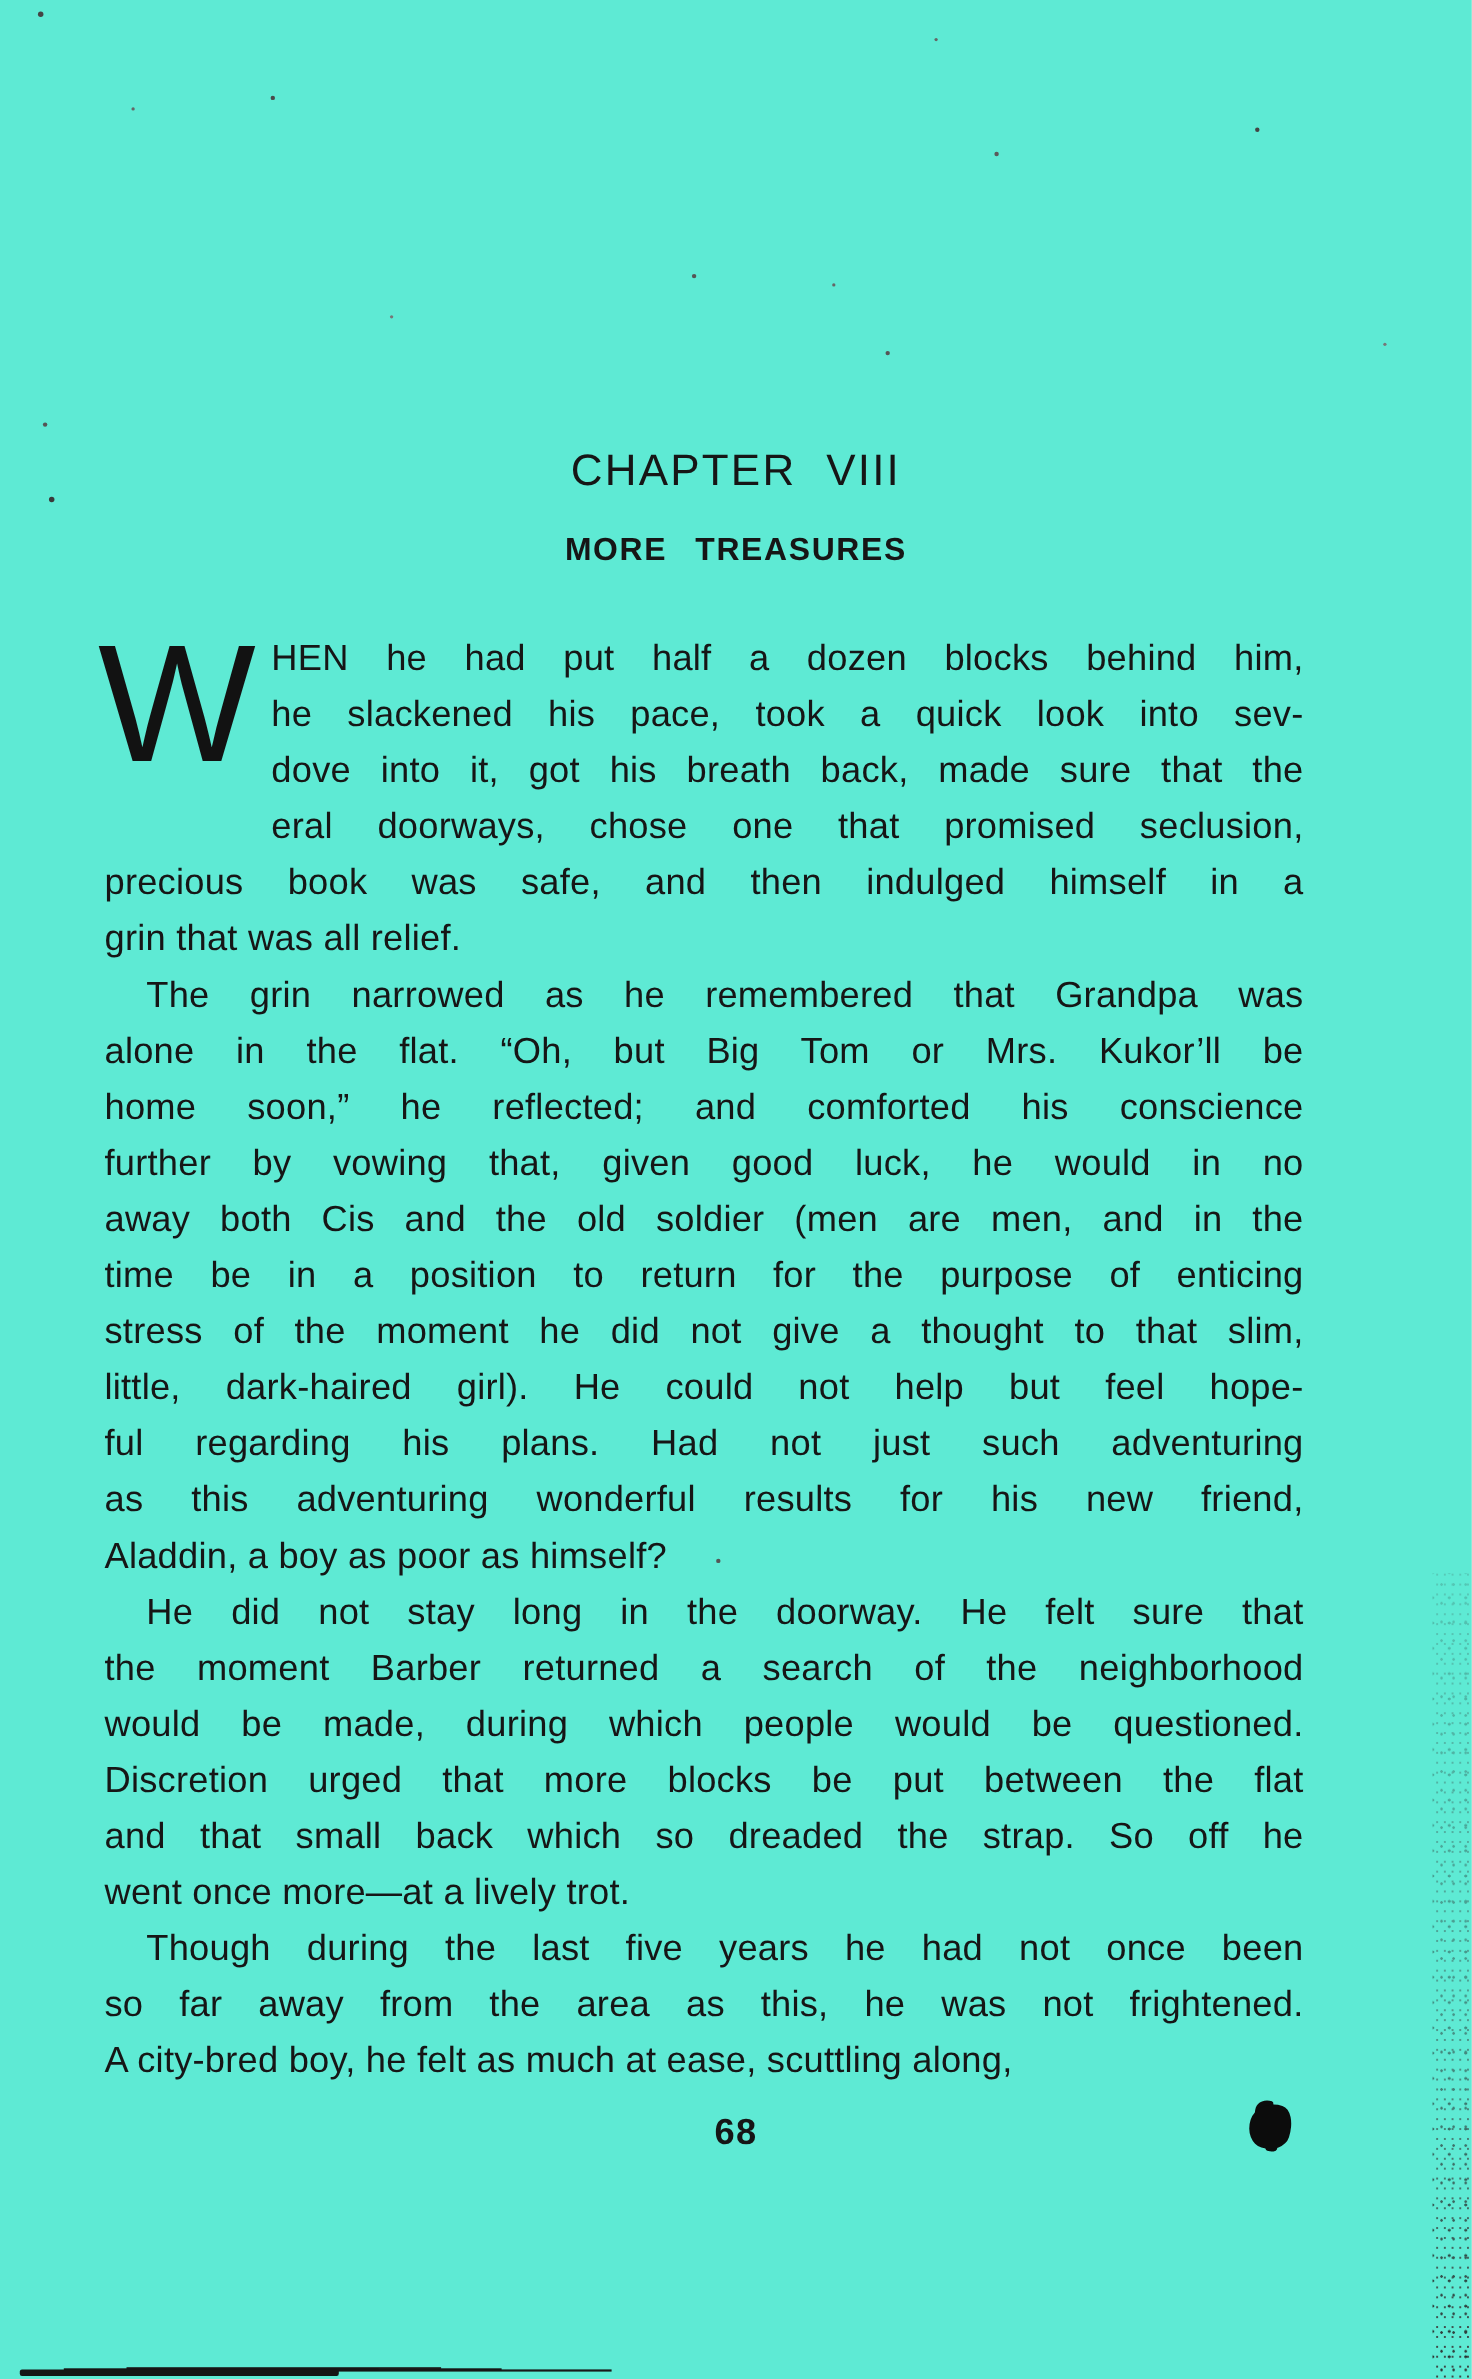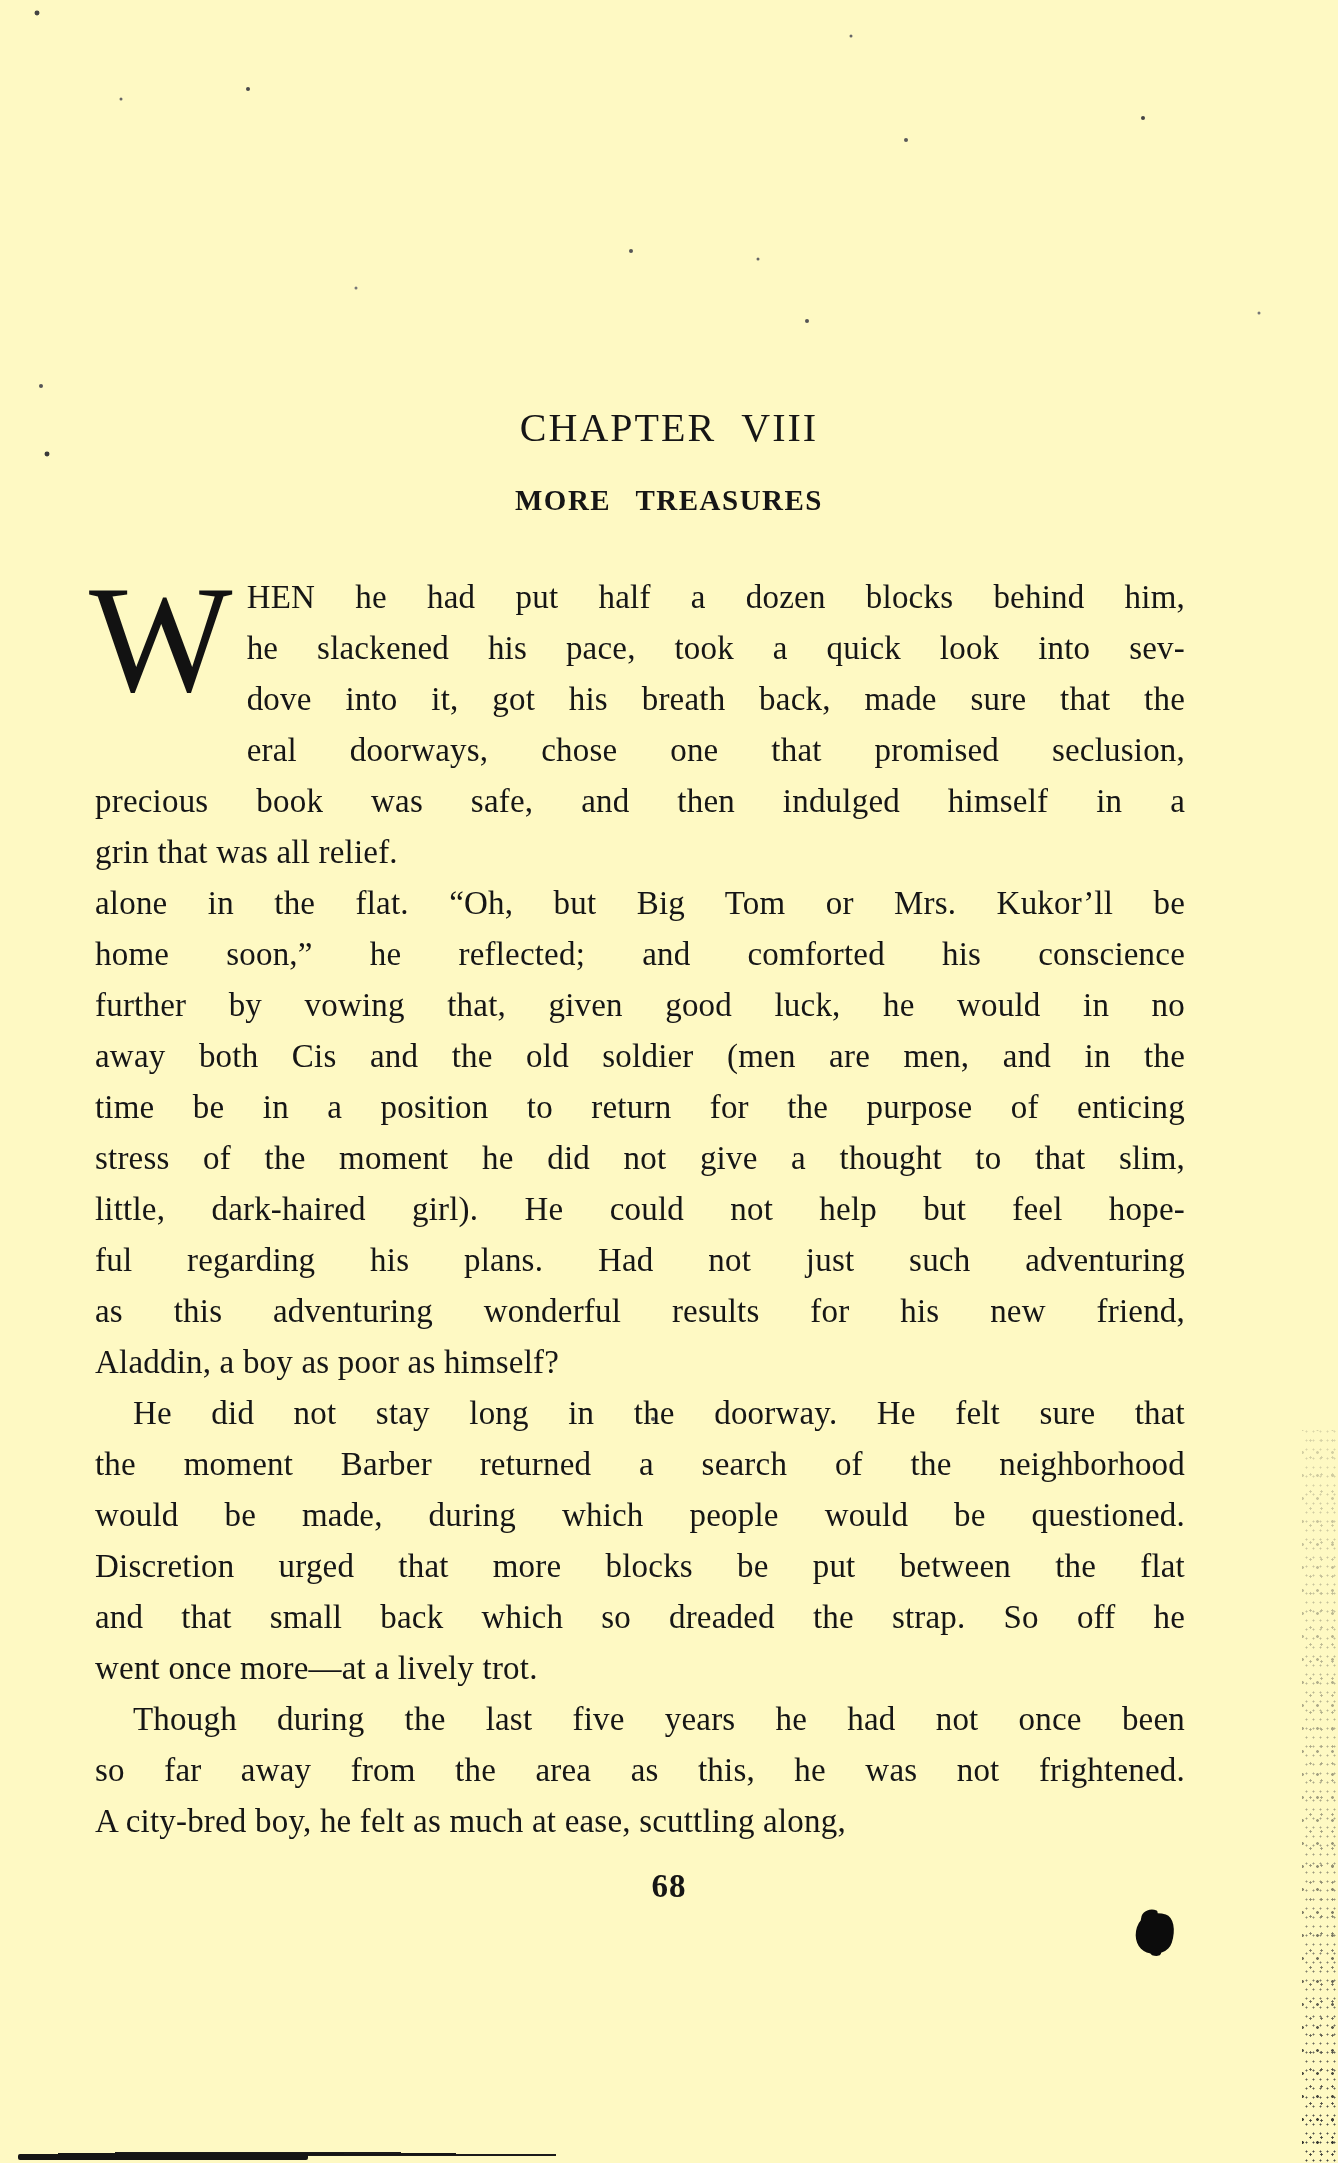--- a/index.html
+++ b/index.html
@@ -1,22 +1,22 @@
 <!DOCTYPE html>
 <html><head>
 <meta charset="utf-8">
 <style>
   html,body{margin:0;padding:0;background:#e8e8e4;}
   .page{
     position:relative;
     width:1338px;height:2163px;
     margin:0 auto;
-    background:#fef9c3;
+    background:#5eead4;
     color:#161616;
-    font-family:Liberation Serif, serif;
+    font-family:Liberation Sans, sans-serif;
     overflow:hidden;
     box-sizing:border-box;
     padding-top:404px;
   }
   .chapter-title{
     text-align:center;
     font-size:40px;
     line-height:48px;
     letter-spacing:2px;
     word-spacing:14px;
@@ -133,20 +133,21 @@
       <span class="drop-cap">W</span>
       <div class="bl">HEN he had put half a dozen blocks behind him,</div>
       <div class="bl">he slackened his pace, took a quick look into sev-</div>
       <div class="bl">dove into it, got his breath back, made sure that the</div>
       <div class="bl">eral doorways, chose one that promised seclusion,</div>
       <div class="bl">precious book was safe, and then indulged himself in a</div>
       <div class="bl last">grin that was all relief.</div>
     </div>
 
     <div class="para">
+      <div class="bl indent">The grin narrowed as he remembered that Grandpa was</div>
       <div class="bl">alone in the flat.  “Oh, but Big Tom or Mrs. Kukor’ll be</div>
       <div class="bl">home soon,” he reflected; and comforted his conscience</div>
       <div class="bl">further by vowing that, given good luck, he would in no</div>
       <div class="bl">away both Cis and the old soldier (men are men, and in the</div>
       <div class="bl">time be in a position to return for the purpose of enticing</div>
       <div class="bl">stress of the moment he did not give a thought to that slim,</div>
       <div class="bl">little, dark-haired girl).  He could not help but feel hope-</div>
       <div class="bl">ful regarding his plans.  Had not just such adventuring</div>
       <div class="bl">as this adventuring wonderful results for his new friend,</div>
       <div class="bl last">Aladdin, a boy as poor as himself?</div>

